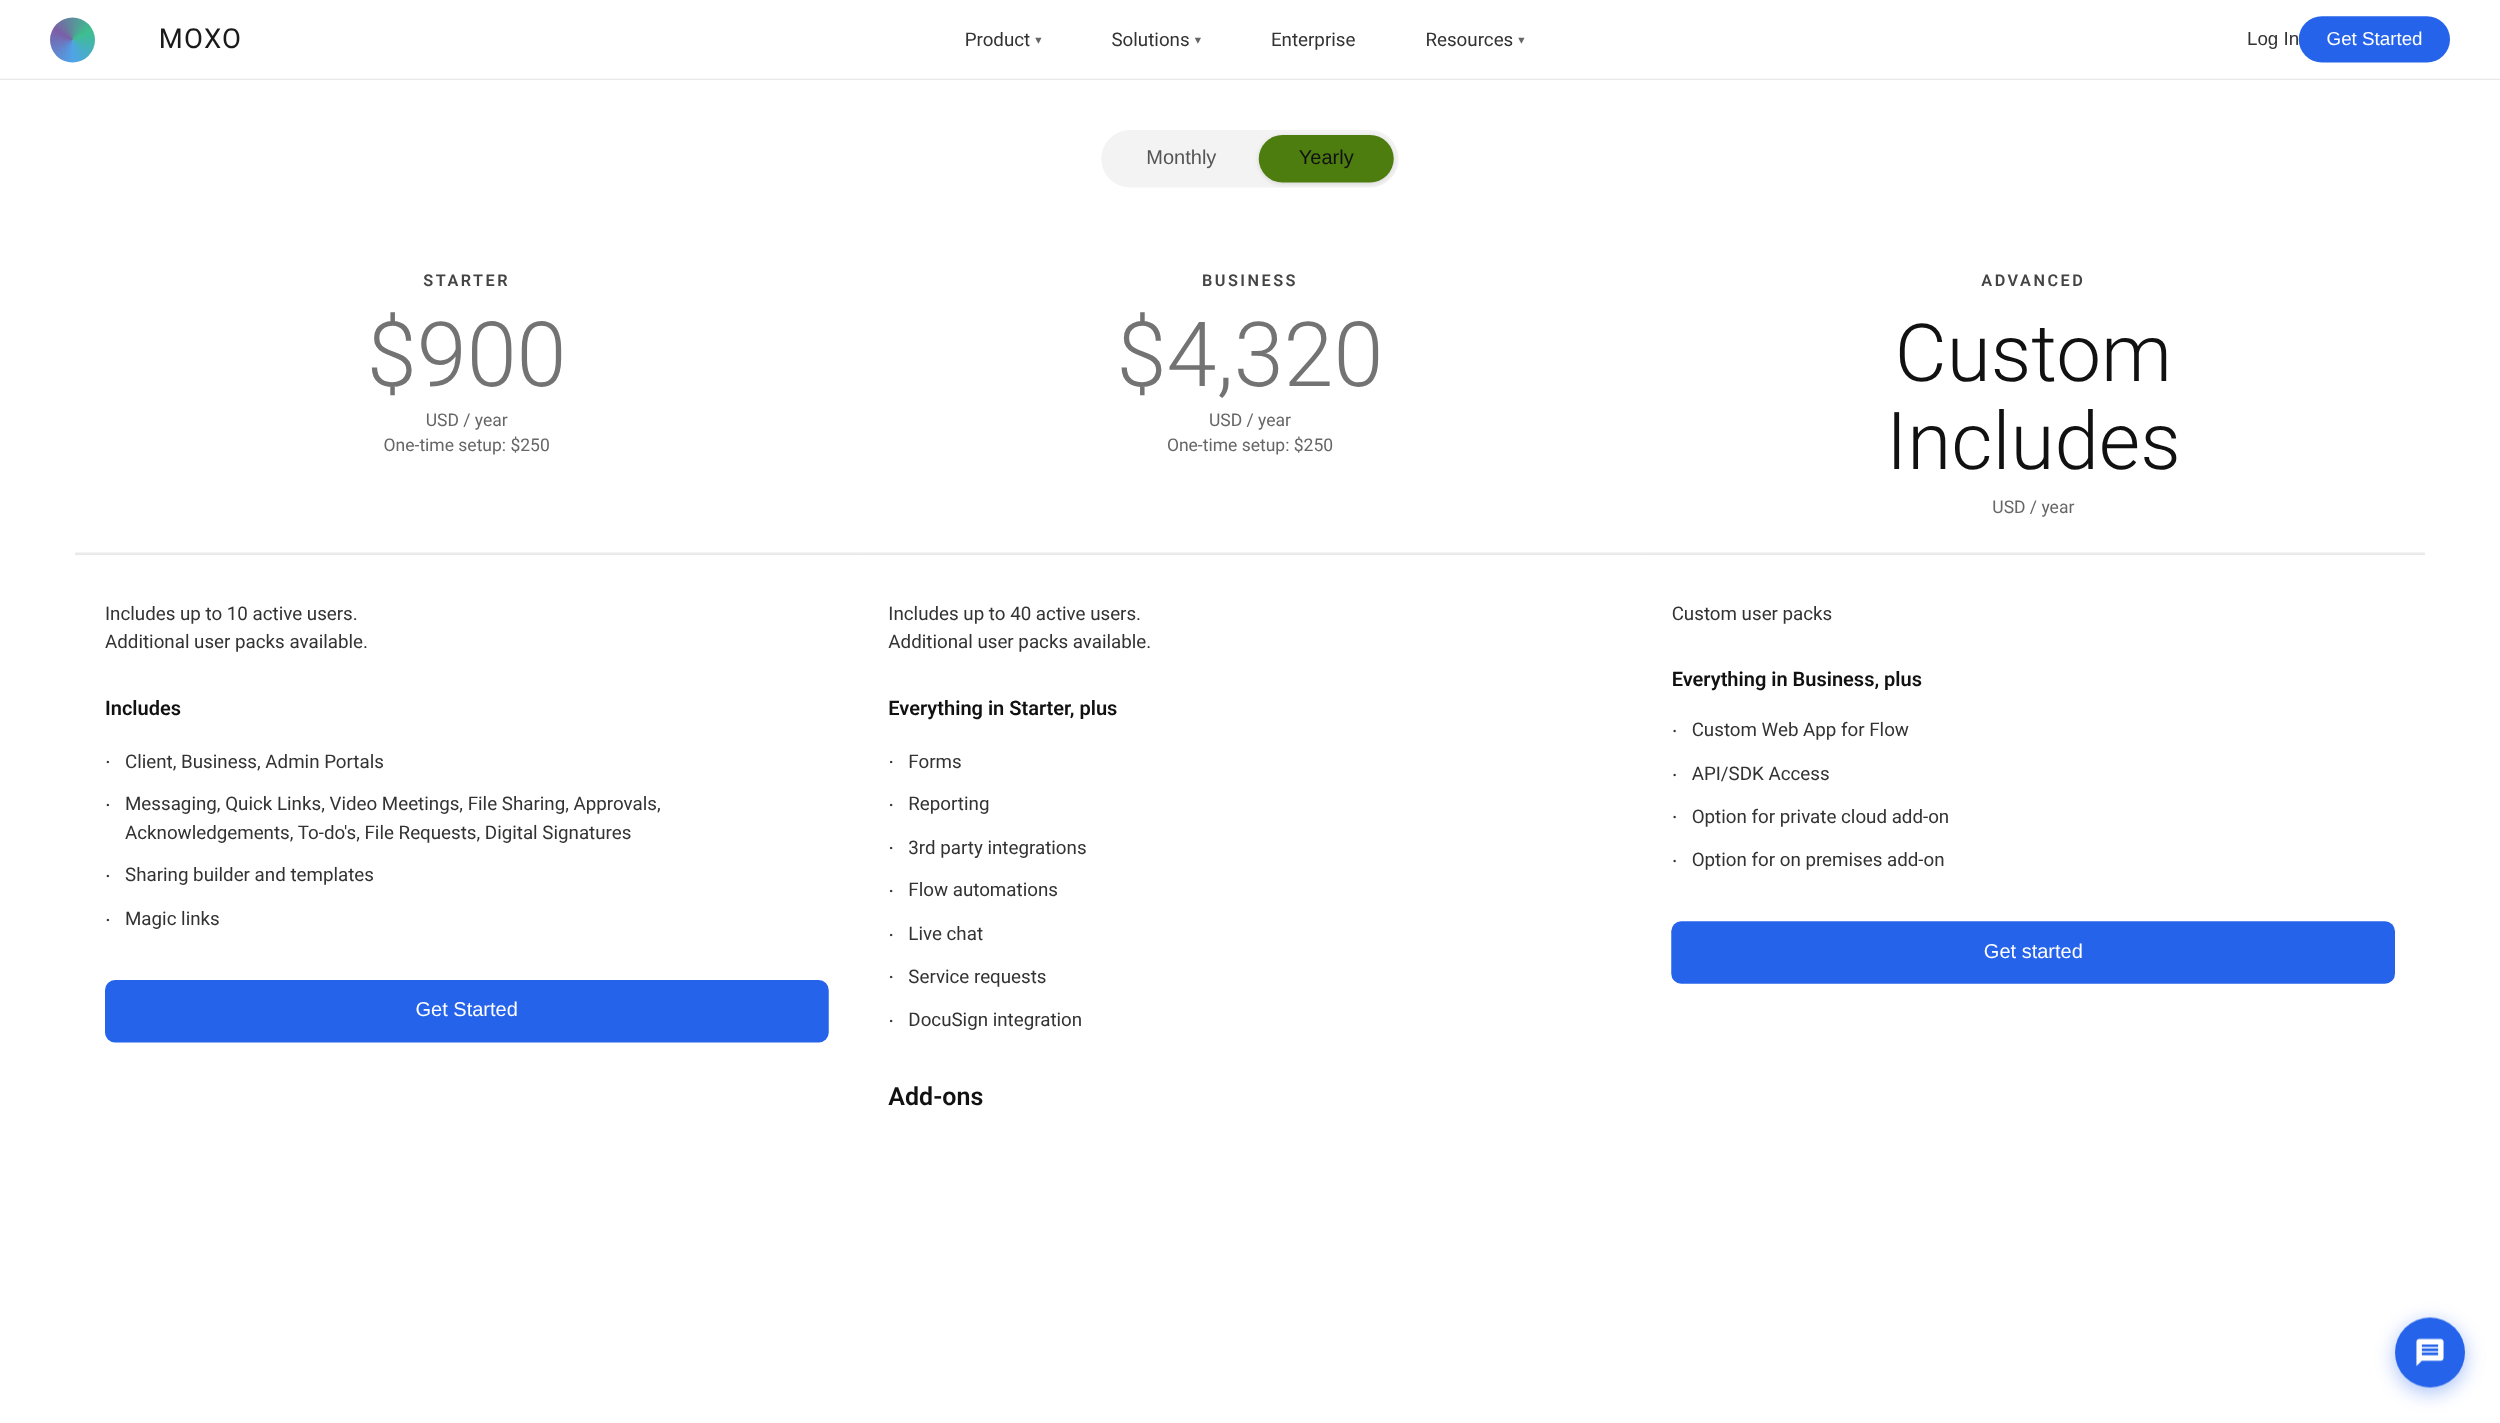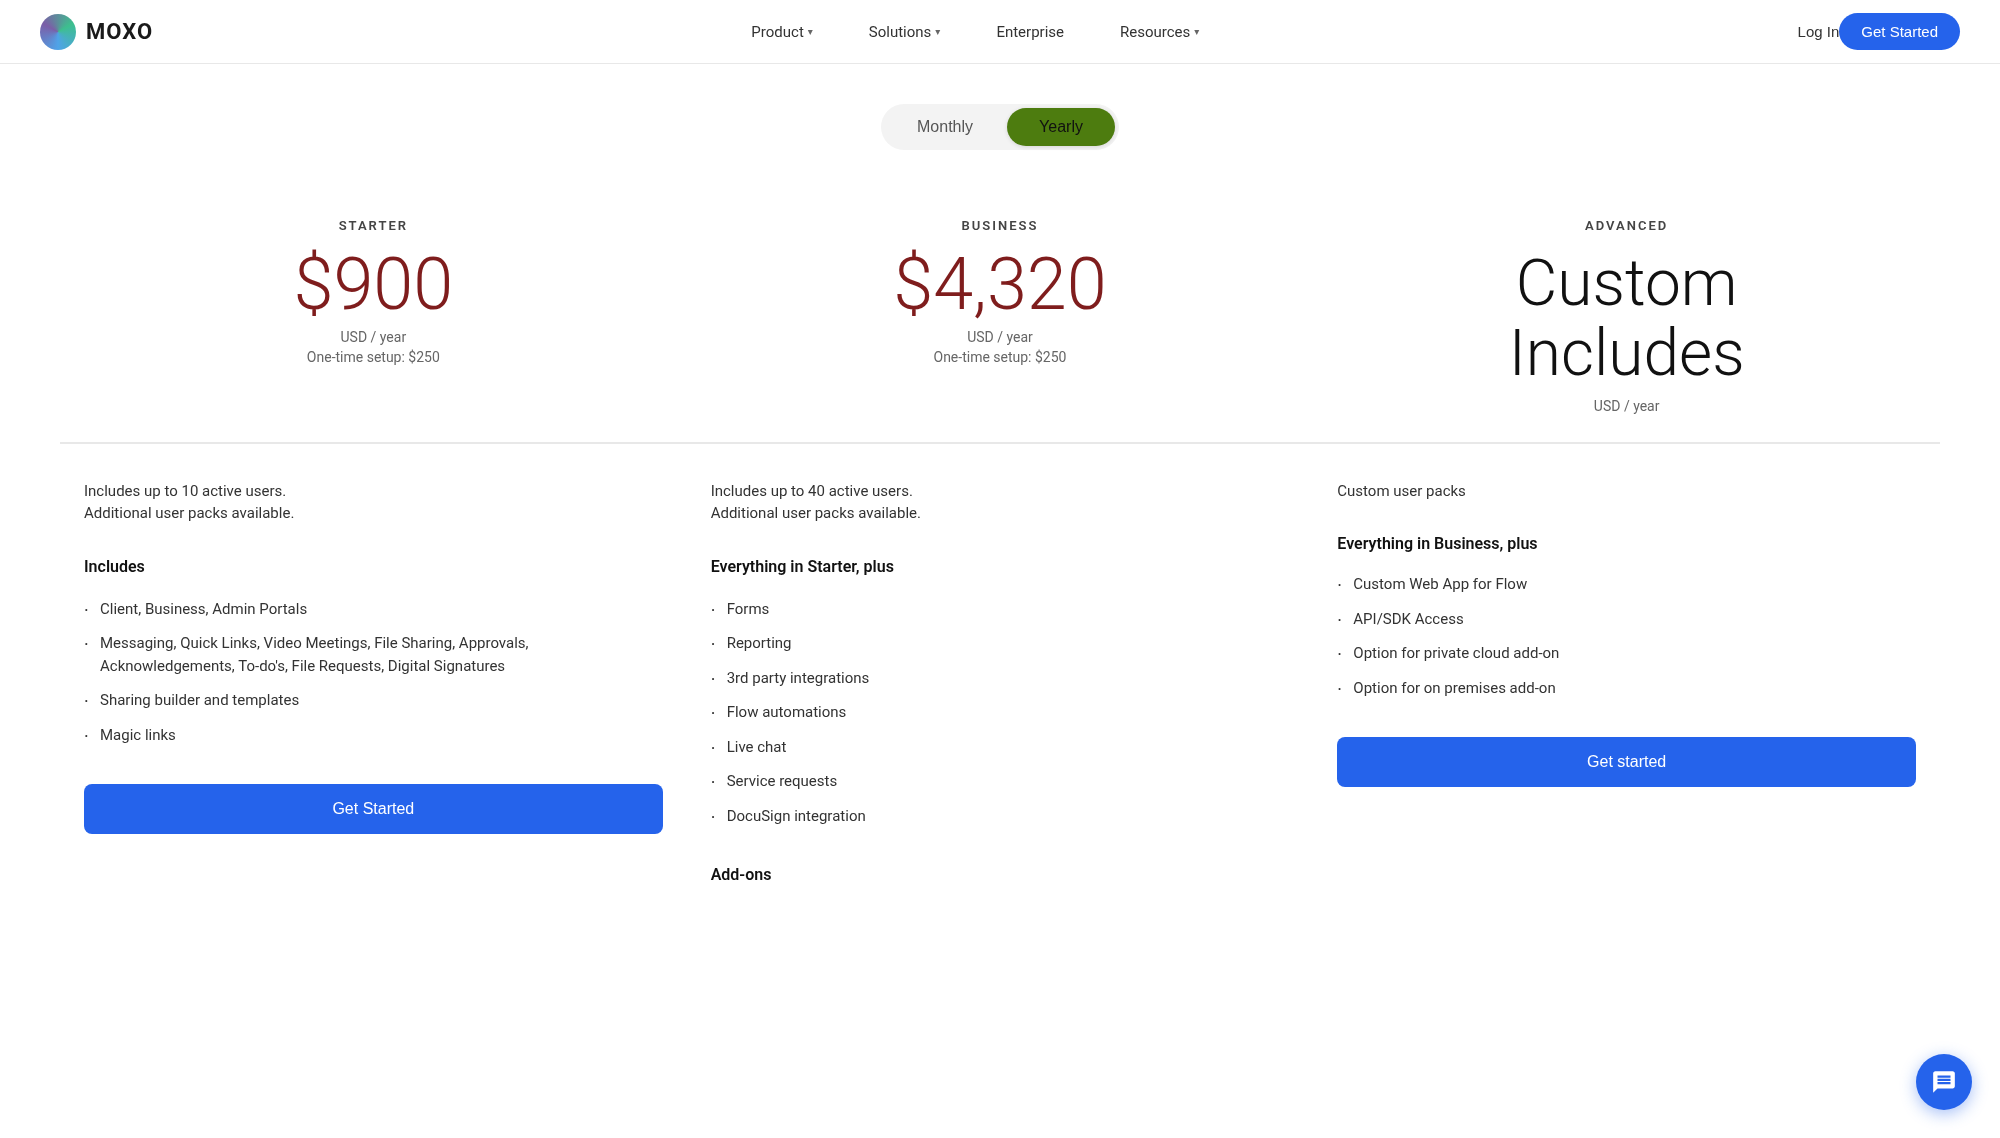--- a/index.html
+++ b/index.html
@@ -9,21 +9,21 @@
     nav {
       display: flex; align-items: center; justify-content: space-between;
       padding: 0 40px; height: 64px; border-bottom: 1px solid #e8e8e8;
       position: sticky; top: 0; background: #fff; z-index: 100;
     }
     .nav-logo { display: flex; align-items: center; gap: 10px; cursor: pointer; }
     .nav-logo-icon {
       width: 36px; height: 36px; border-radius: 50%;
       background: conic-gradient(from 180deg, #4fa3e8 0deg, #7b5ea7 120deg, #3dbf8e 240deg, #4fa3e8 360deg);
     }
-    .nav-logo-text { font-size: 22px; font-weight: 700; letter-spacing: 1px; color: #1a1a1a; }
+    .nav-logo-text { font-size: 22px; font-weight: 400; letter-spacing: 1px; color: #1a1a1a; margin-left: 41px; }
     .nav-links { display: flex; align-items: center; gap: 56px; }
     .nav-link {
       font-size: 15px; color: #333; cursor: pointer; display: flex; align-items: center; gap: 4px;
       text-decoration: none; font-weight: 400;
     }
     .chevron { font-size: 10px; color: #666; }
     .nav-actions { display: flex; align-items: center; gap: 0; }
     .btn-login { font-size: 15px; color: #333; cursor: pointer; background: none; border: none; font-weight: 400; }
     .btn-get-started-nav {
       background: #2563eb; color: #fff; border: none; border-radius: 24px;
@@ -45,21 +45,21 @@
     }
     .toggle-btn.active { background: #4d7c0f; color: #111; font-weight: 400; box-shadow: 0 1px 4px rgba(0,0,0,0.12); }
 
     
     .pricing-grid {
       display: grid; grid-template-columns: 1fr 1fr 1fr;
       gap: 0; margin-bottom: 0;
     }
     .plan-header { text-align: center; padding: 20px 20px 24px; border-bottom: 1px solid #e8e8e8; }
     .plan-name { font-size: 13px; font-weight: 600; letter-spacing: 2px; color: #444; margin-bottom: 16px; }
-    .plan-price { font-size: 72px; font-weight: 300; color: #7f1d1d; line-height: 1; margin-bottom: 8px; text-align: center; }
+    .plan-price { font-size: 72px; font-weight: 300; color: #737373; line-height: 1; margin-bottom: 8px; text-align: center; }
     .plan-price-custom { font-size: 64px; font-weight: 300; color: #111; line-height: 1.1; margin-bottom: 8px; }
     .plan-currency { font-size: 14px; color: #666; margin-bottom: 4px; }
     .plan-setup { font-size: 14px; color: #666; }
 
     
     .pricing-divider { border: none; border-top: 1px solid #e8e8e8; margin: 0; }
 
     
     .features-grid {
       display: grid; grid-template-columns: 1fr 1fr 1fr;
@@ -76,21 +76,21 @@
     }
     .feature-list li::before { content: '·'; position: absolute; left: 0; color: #333; font-size: 18px; top: 5px; }
     .feature-subsection { font-size: 16px; font-weight: 600; color: #111; margin-bottom: 14px; margin-top: 0; }
 
     .btn-get-started-plan {
       display: block; width: 100%; background: #2563eb; color: #fff;
       border: none; border-radius: 8px; padding: 16px; font-size: 16px;
       cursor: pointer; font-weight: 500; text-align: center; margin-top: 8px;
     }
 
-    .add-ons-title { font-size: 16px; font-weight: 600; color: #111; margin-bottom: 8px; }
+    .add-ons-title { font-size: 20px; font-weight: 600; color: #111; margin-bottom: 8px; }
 
     
     .chat-widget {
       position: fixed; bottom: 28px; right: 28px;
       width: 56px; height: 56px; border-radius: 50%;
       background: #2563eb; display: flex; align-items: center; justify-content: center;
       cursor: pointer; box-shadow: 0 4px 16px rgba(37,99,235,0.4);
     }
     .chat-widget svg { width: 26px; height: 26px; fill: #fff; }
   </style>

